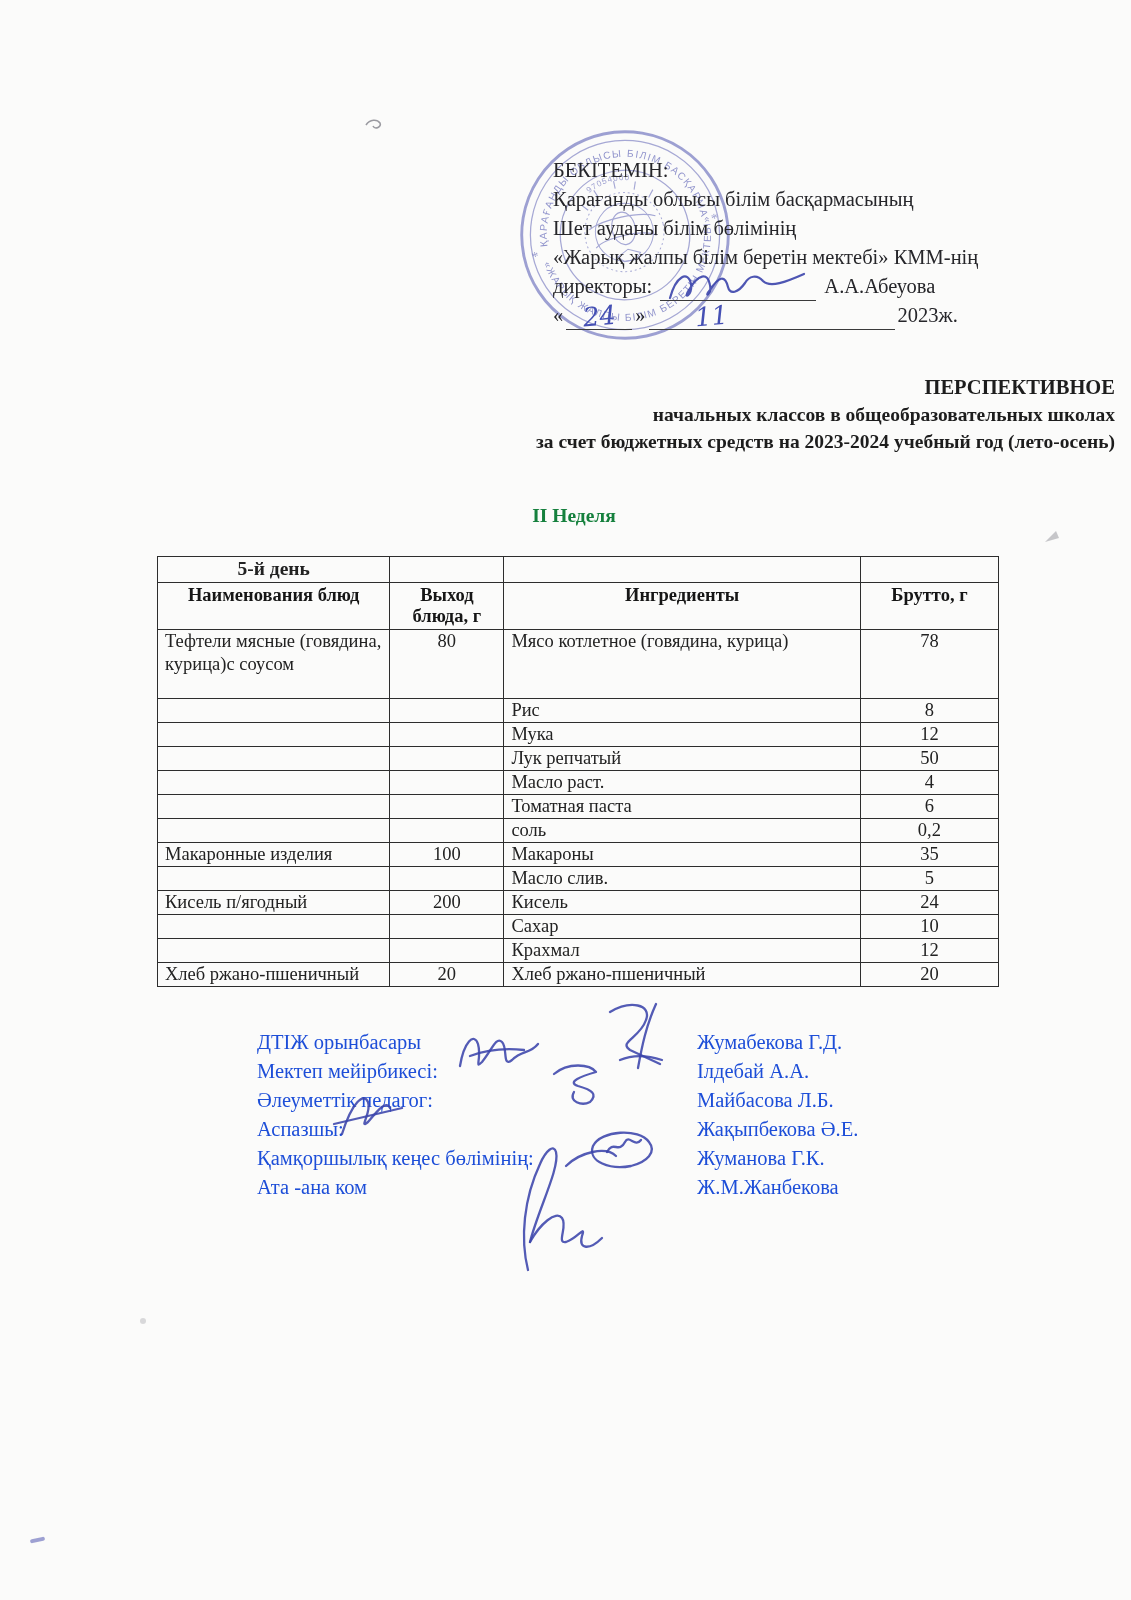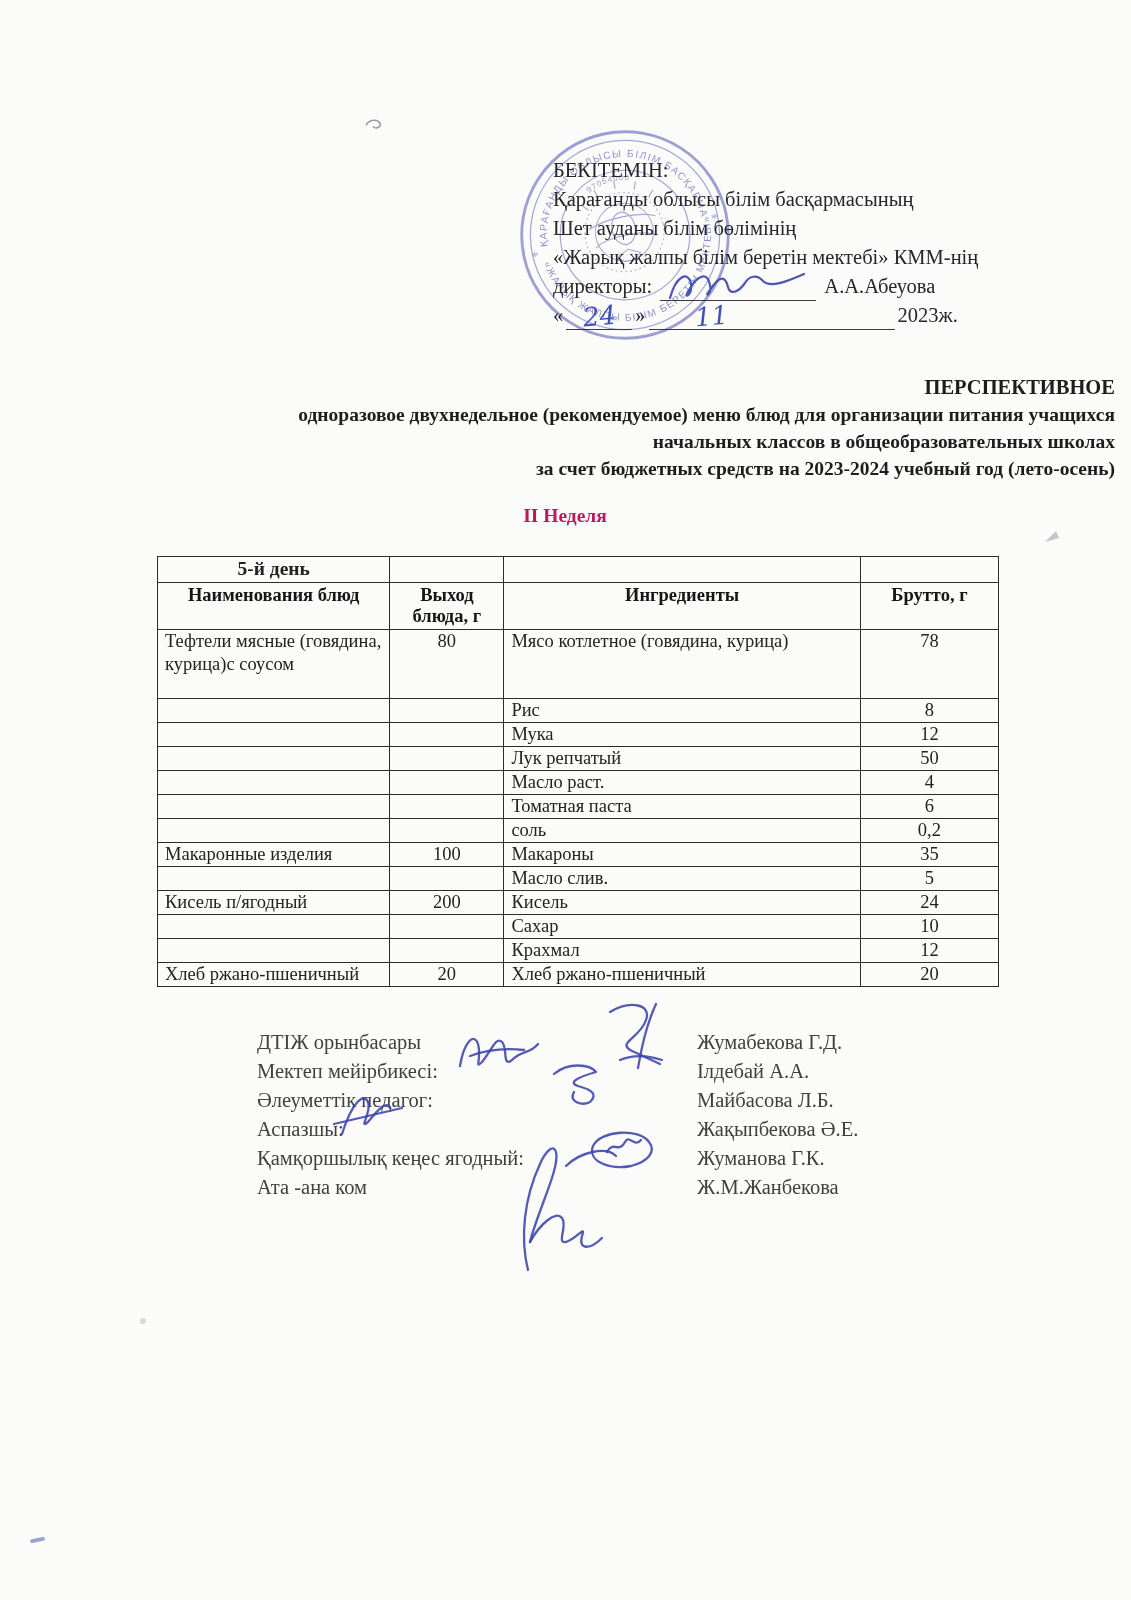--- a/index.html
+++ b/index.html
@@ -17,31 +17,31 @@
   .u-month { width:246px; }
   .hand { font-style:italic; color:#4550b4; font-size:26px; line-height:20px; position:relative; top:-4px; display:inline-block; transform:rotate(-5deg); font-family:"DejaVu Serif", serif; }
   .u-month .hand { margin-left:46px; }
   .sig-over { position:absolute; left:4px; bottom:-10px; pointer-events:none; }
   
   .stamp { position:absolute; left:514px; top:124px; width:222px; height:222px; z-index:2; transform:rotate(-12deg); pointer-events:none; }
   
   .title-block { position:absolute; top:374px; left:15px; width:1100px; text-align:right; font-weight:bold; color:#1d1d1d; z-index:1; }
   .title-line1 { font-size:20.5px; line-height:27px; }
   .title-line { font-size:19.5px; line-height:27px; }
-  .week { position:absolute; top:505px; left:15px; width:1100px; text-align:center; font-weight:bold; font-size:19.5px; color:#be185d; }
+  .week { position:absolute; top:505px; left:24px; width:1100px; text-align:center; font-weight:bold; font-size:19.5px; color:#15803d; }
   
   table.menu { position:absolute; left:157px; top:556px; width:842px; border-collapse:collapse; table-layout:fixed; font-size:18.5px; z-index:1; }
   table.menu td, table.menu th { border:1.5px solid #2d2d2d; padding:0 7px; vertical-align:top; line-height:23px; color:#222; overflow:hidden; }
   table.menu th { font-weight:bold; text-align:center; line-height:21px; padding:2px 4px; color:#161616; }
   th.h0 { text-align:left; padding-left:8px; }
   td.day-cell { font-weight:bold; text-align:center; font-size:19.5px; height:25px; color:#161616; }
   tbody.rows tr:first-child td { height:68px; }
   td.c1, td.c3 { text-align:center; }
   
-  .sig-block { position:absolute; left:257px; top:1028px; font-size:20.5px; color:#404040; z-index:1; }
+  .sig-block { position:absolute; left:257px; top:1028px; font-size:20.5px; color:#1d4ed8; z-index:1; }
   .sig-line { display:flex; height:29px; line-height:29px; white-space:nowrap; }
   .sig-label { width:440px; }
   .sig-name { }
   
   .ink { position:absolute; z-index:4; pointer-events:none; }
   .ink path, .ink ellipse { fill:none; stroke:#3b44ab; stroke-width:2.3; stroke-linecap:round; stroke-linejoin:round; opacity:0.88; }
   
   .artifact { position:absolute; z-index:0; pointer-events:none; }
 </style>
 </head>
@@ -96,21 +96,20 @@
       <path d="M 80,102 C 96,94 134,94 150,102" stroke-width="1.2"></path>
       <path d="M115,66 L115,58 M96,71 L93,63 M134,71 L137,63 M83,82 L77,75 M147,82 L153,75" stroke-width="1.2"></path>
       <path d="M103,136 L115,130 L127,136 L121,142 L109,142 Z" stroke-width="1"></path>
     </g>
     <text x="16" y="122" font-size="14" fill="#5156b0" opacity="0.55">*</text>
     <text x="206" y="122" font-size="14" fill="#5156b0" opacity="0.55">*</text>
   </svg>
 
   <div class="title-block">
     <div class="title-line1">ПЕРСПЕКТИВНОЕ</div>
-    <div class="title-line">одноразовое двухнедельное (рекомендуемое) меню блюд для организации питания учащихся</div>
     <div class="title-line">начальных классов в общеобразовательных школах</div>
     <div class="title-line">за счет бюджетных средств на 2023-2024 учебный год (лето-осень)</div>
   </div>
   <div class="week">II Неделя</div>
 
   <table class="menu">
     <colgroup>
         <col style="width:232px">
         <col style="width:114px">
         <col style="width:356px">
@@ -223,21 +222,21 @@
       </div>
       <div class="sig-line">
         <span class="sig-label">Әлеуметтік педагог:</span>
         <span class="sig-name">Майбасова Л.Б.</span>
       </div>
       <div class="sig-line">
         <span class="sig-label">Аспазшы:</span>
         <span class="sig-name">Жақыпбекова Ә.Е.</span>
       </div>
       <div class="sig-line">
-        <span class="sig-label">Қамқоршылық кеңес ягодный:</span>
+        <span class="sig-label">Қамқоршылық кеңес бөлімінің:</span>
         <span class="sig-name">Жуманова Г.К.</span>
       </div>
       <div class="sig-line">
         <span class="sig-label">Ата -ана ком</span>
         <span class="sig-name">Ж.М.Жанбекова</span>
       </div>
     </div>
 
   <svg class="ink" style="left:598px; top:998px;" width="84" height="74" viewBox="0 0 84 74">
     <path d="M12,14 C32,2 54,6 48,22 C42,40 20,44 32,52 L62,66"></path>

